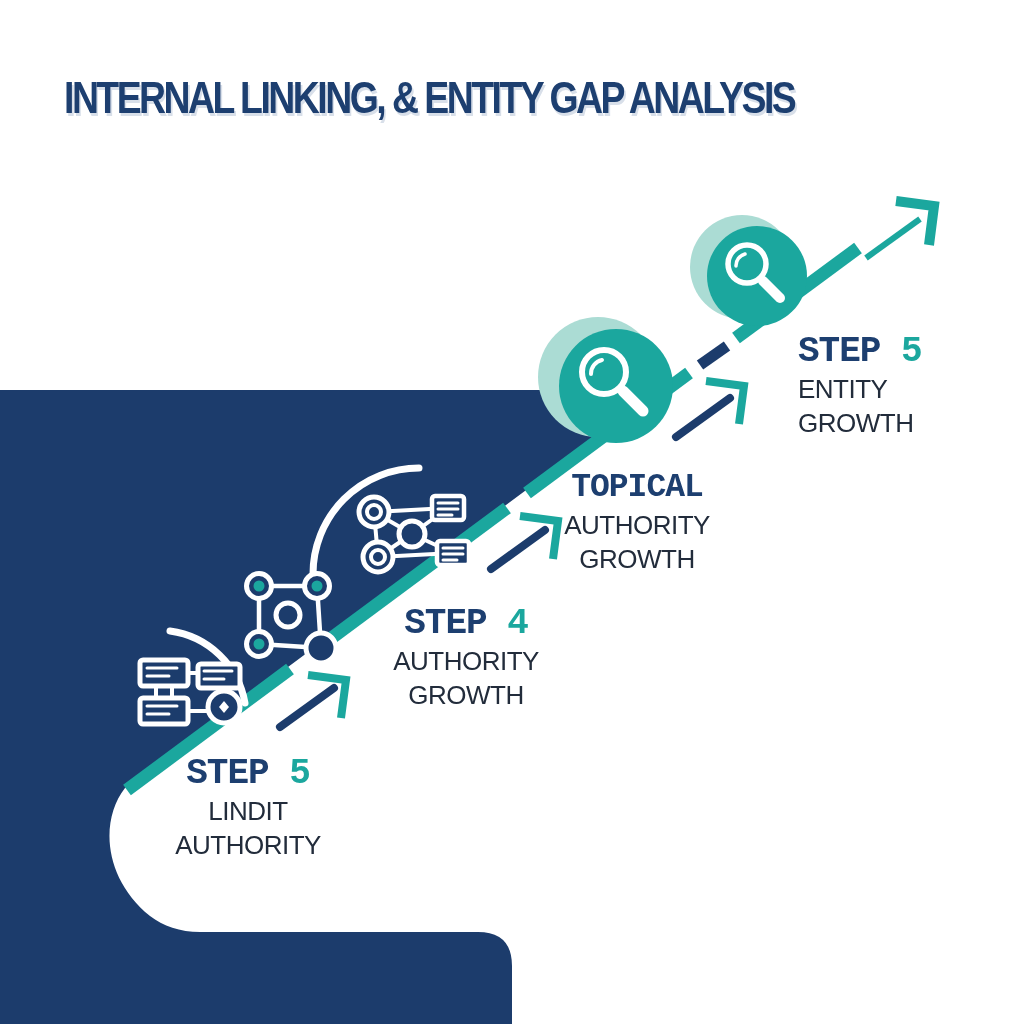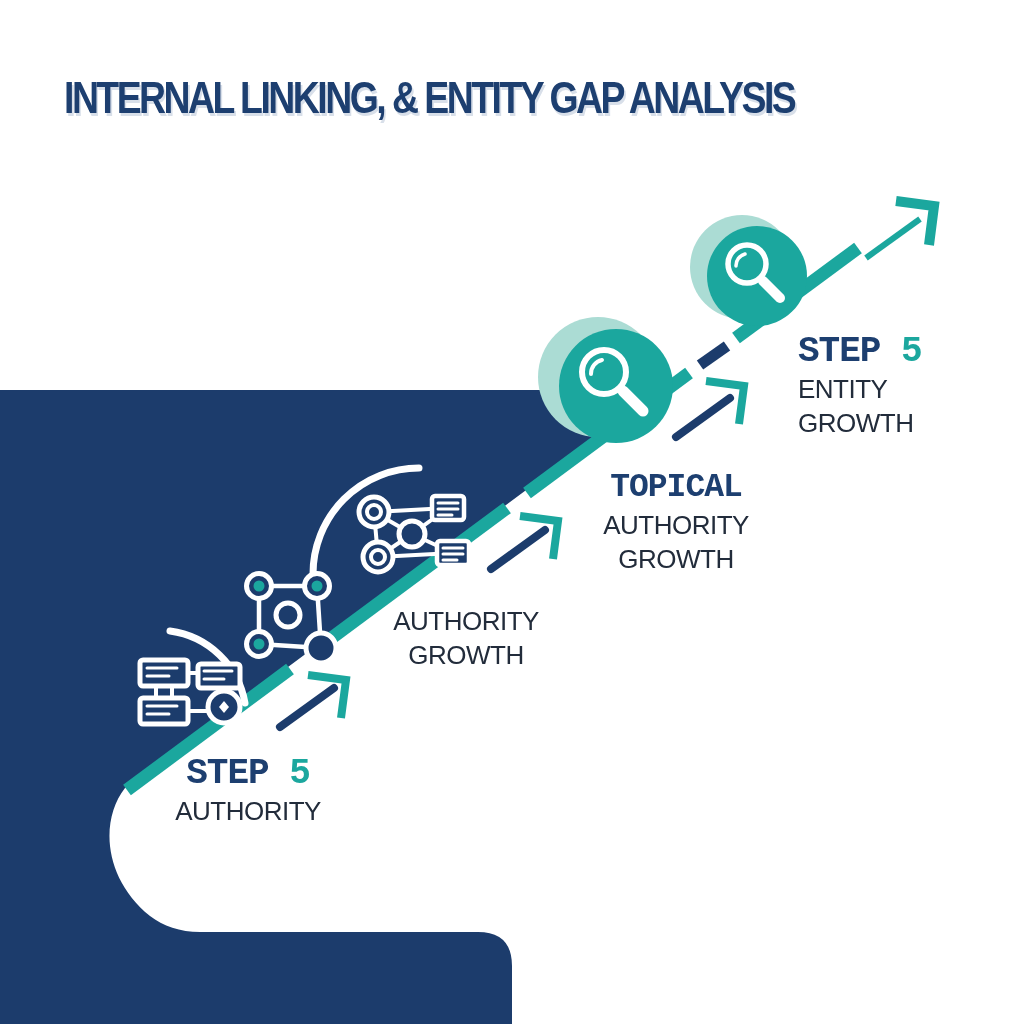--- a/index.html
+++ b/index.html
@@ -30,21 +30,21 @@
     font-size:36px;font-weight:bold;color:var(--title-navy);
     letter-spacing:-1px;line-height:40px;white-space:nowrap;font-family:Liberation Mono, monospace;
   }
   .step .num{color:var(--teal);}
   .step .line{
     font-size:26px;color:var(--text-dark);line-height:34px;
     letter-spacing:-.5px;white-space:nowrap;
   }
   .centered{text-align:center;}
   #blk-entity{left:798px;top:332px;text-align:left;}
-  #blk-topical{left:598px;top:468px;width:156px;}
+  #blk-topical{left:559px;top:468px;width:156px;}
   #blk-topical .head{font-size:33px;}
   #blk-step4{left:388px;top:604px;width:156px;}
   #blk-step5b{left:170px;top:754px;width:156px;}
 </style>
 </head>
 <body>
 
 <div class="stage">
 
   <svg width="1024" height="1024" viewBox="0 0 1024 1024">
@@ -182,22 +182,24 @@
     <div class="line">GROWTH</div>
   </div>
 
   <div class="step centered" id="blk-topical">
     <div class="head">TOPICAL</div>
     <div class="line">AUTHORITY</div>
     <div class="line">GROWTH</div>
   </div>
 
   <div class="step centered" id="blk-step4">
+    <div class="head"><span>STEP</span> <span class="num">4</span></div>
     <div class="line">AUTHORITY</div>
     <div class="line">GROWTH</div>
   </div>
 
   <div class="step centered" id="blk-step5b">
     <div class="head"><span>STEP</span> <span class="num">5</span></div>
+    <div class="line">LINDIT</div>
     <div class="line">AUTHORITY</div>
   </div>
 
 </div>
 
 </body></html>

